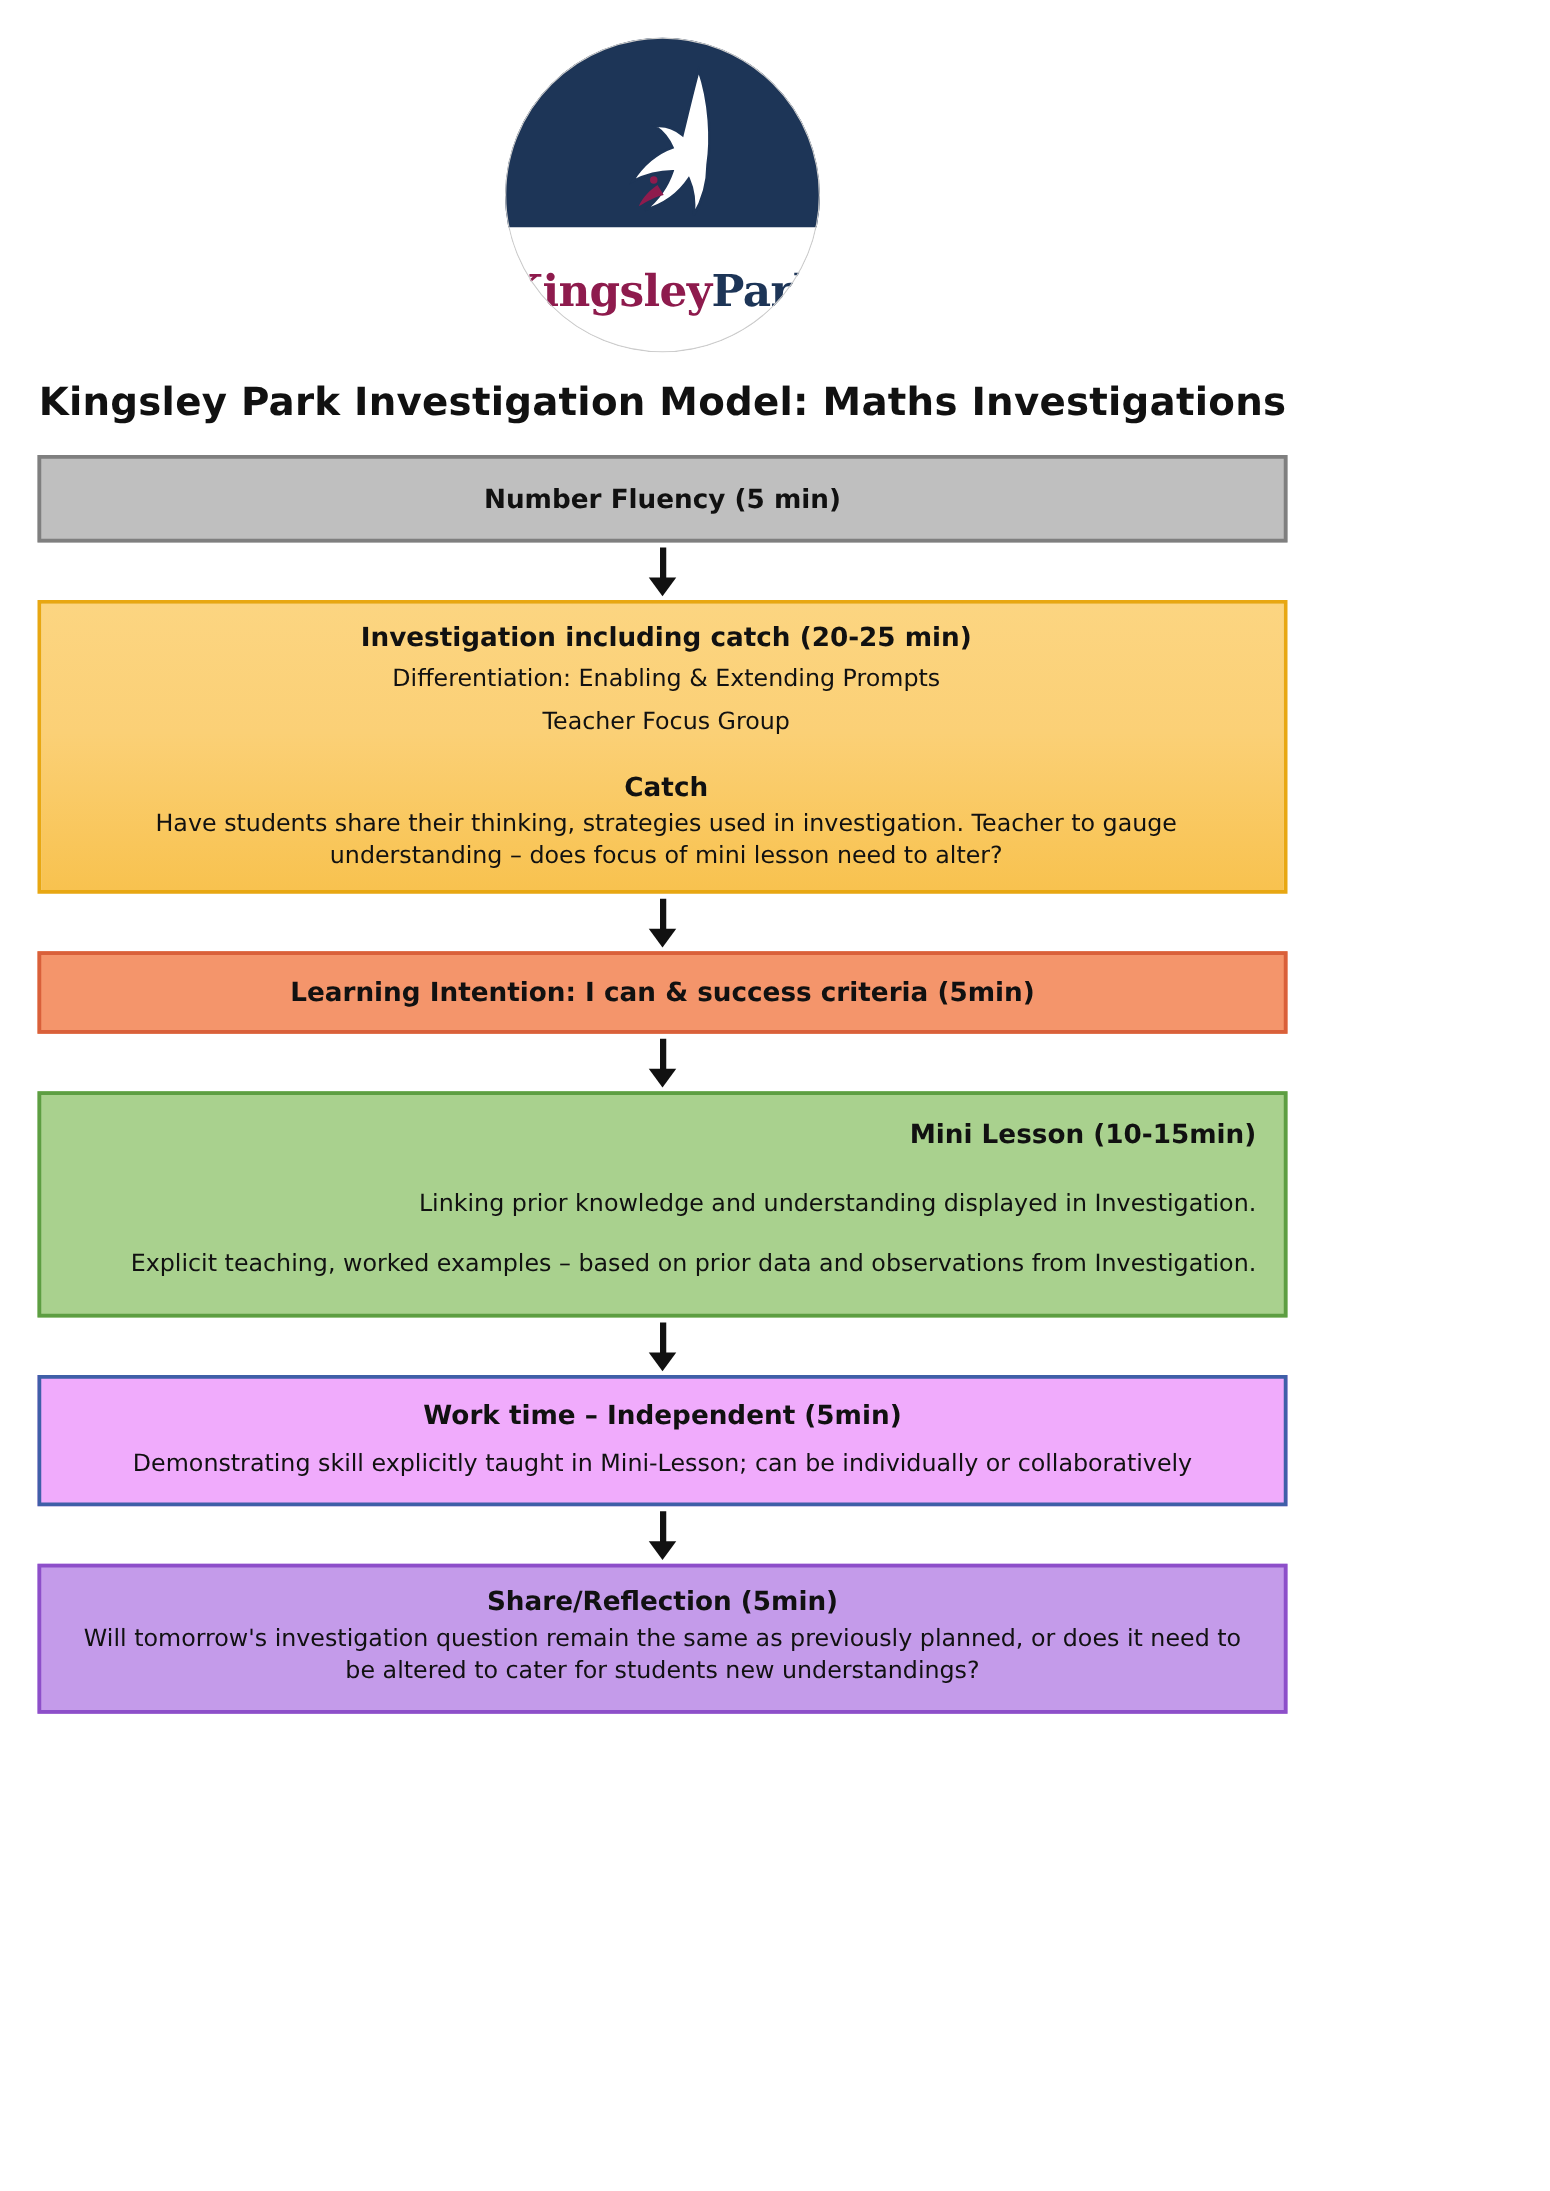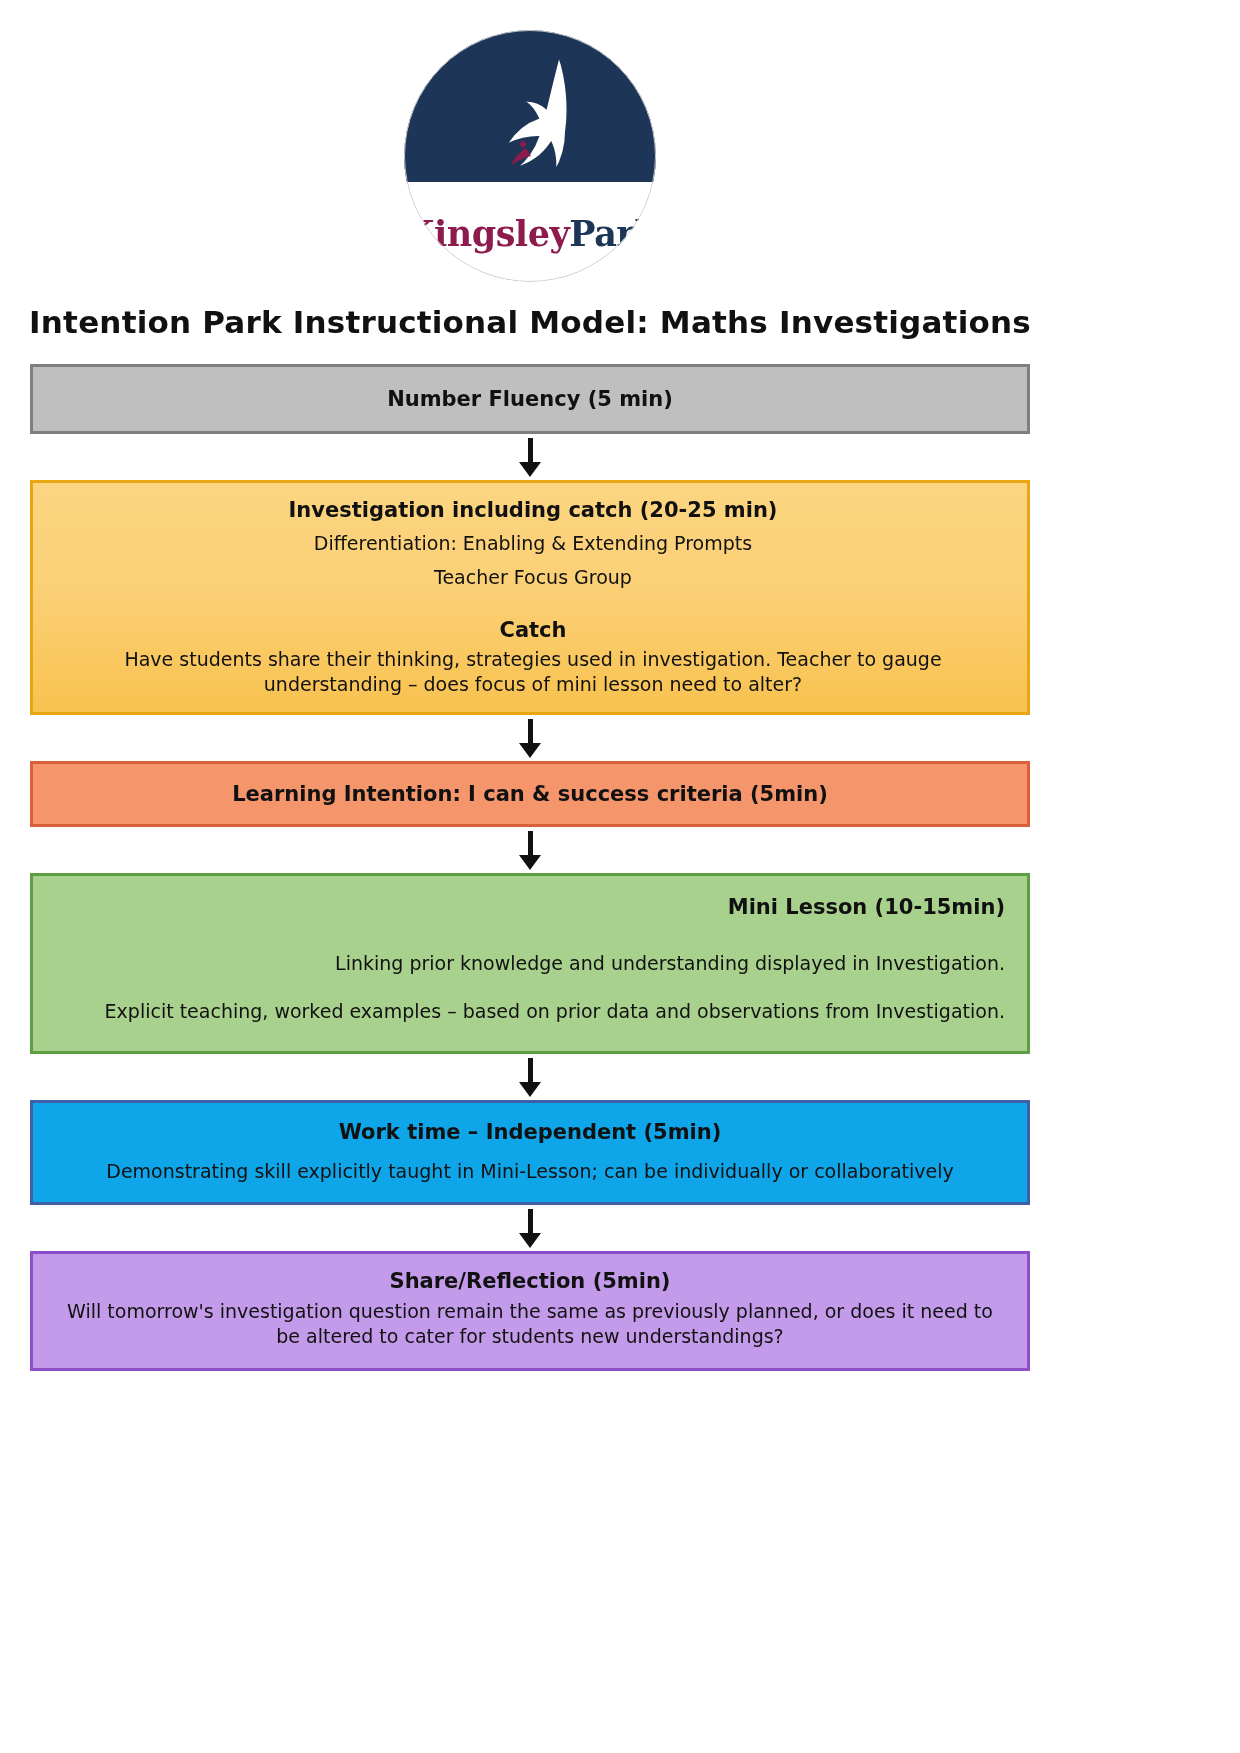--- a/index.html
+++ b/index.html
@@ -125,21 +125,21 @@
     align-items: center;
     justify-content: center;
   }
   .box.compact .heading { margin: 0; }
 
   
   .b-number   { background: #bfbfbf; border-color: #7f7f7f; height: 70px; }
   .b-invest   { background: linear-gradient(180deg,#fcd581 0%, #fbd076 45%, #f8c24f 100%); border-color: #e8a712; padding-left: 28px; }
   .b-learning { background: #f4956b; border-color: #d9603a; height: 66px; }
   .b-mini     { background: #a9d18e; border-color: #5d9e42; text-align: right; }
-  .b-work     { background: #0ea5e9; border-color: #3f5fa8; }
+  .b-work     { background: #f0abfc; border-color: #3f5fa8; }
   .b-share    { background: #c49bea; border-color: #8d4fc9; }
 
   
   .arrow {
     width: 1000px;
     margin: 0 auto;
     height: 46px;
     position: relative;
   }
   .arrow .shaft {
@@ -180,21 +180,21 @@
         <path d="M70 100 C64 104 58 110 55 117 C62 113 69 109 75 108 Z" fill="#8e1b4d"></path>
         <circle cx="67" cy="96" r="3" fill="#8e1b4d"></circle>
       </svg>
       <div class="logo-text">
         <span class="k">Kingsley</span><span class="p">Park</span>
       </div>
       <div class="logo-ring"></div>
     </div>
   </div>
 
-  <div class="title">Intention Park Instructional Model: Maths Investigations</div>
+  <div class="title">Kingsley Park Investigation Model: Maths Investigations</div>
 
   <div class="flow">
     <div class="box compact b-number">
       <div class="heading">Number Fluency (5 min)</div>
     </div>
   </div>
 
   <div class="arrow">
     <div class="shaft"></div>
     <div class="head"></div>

